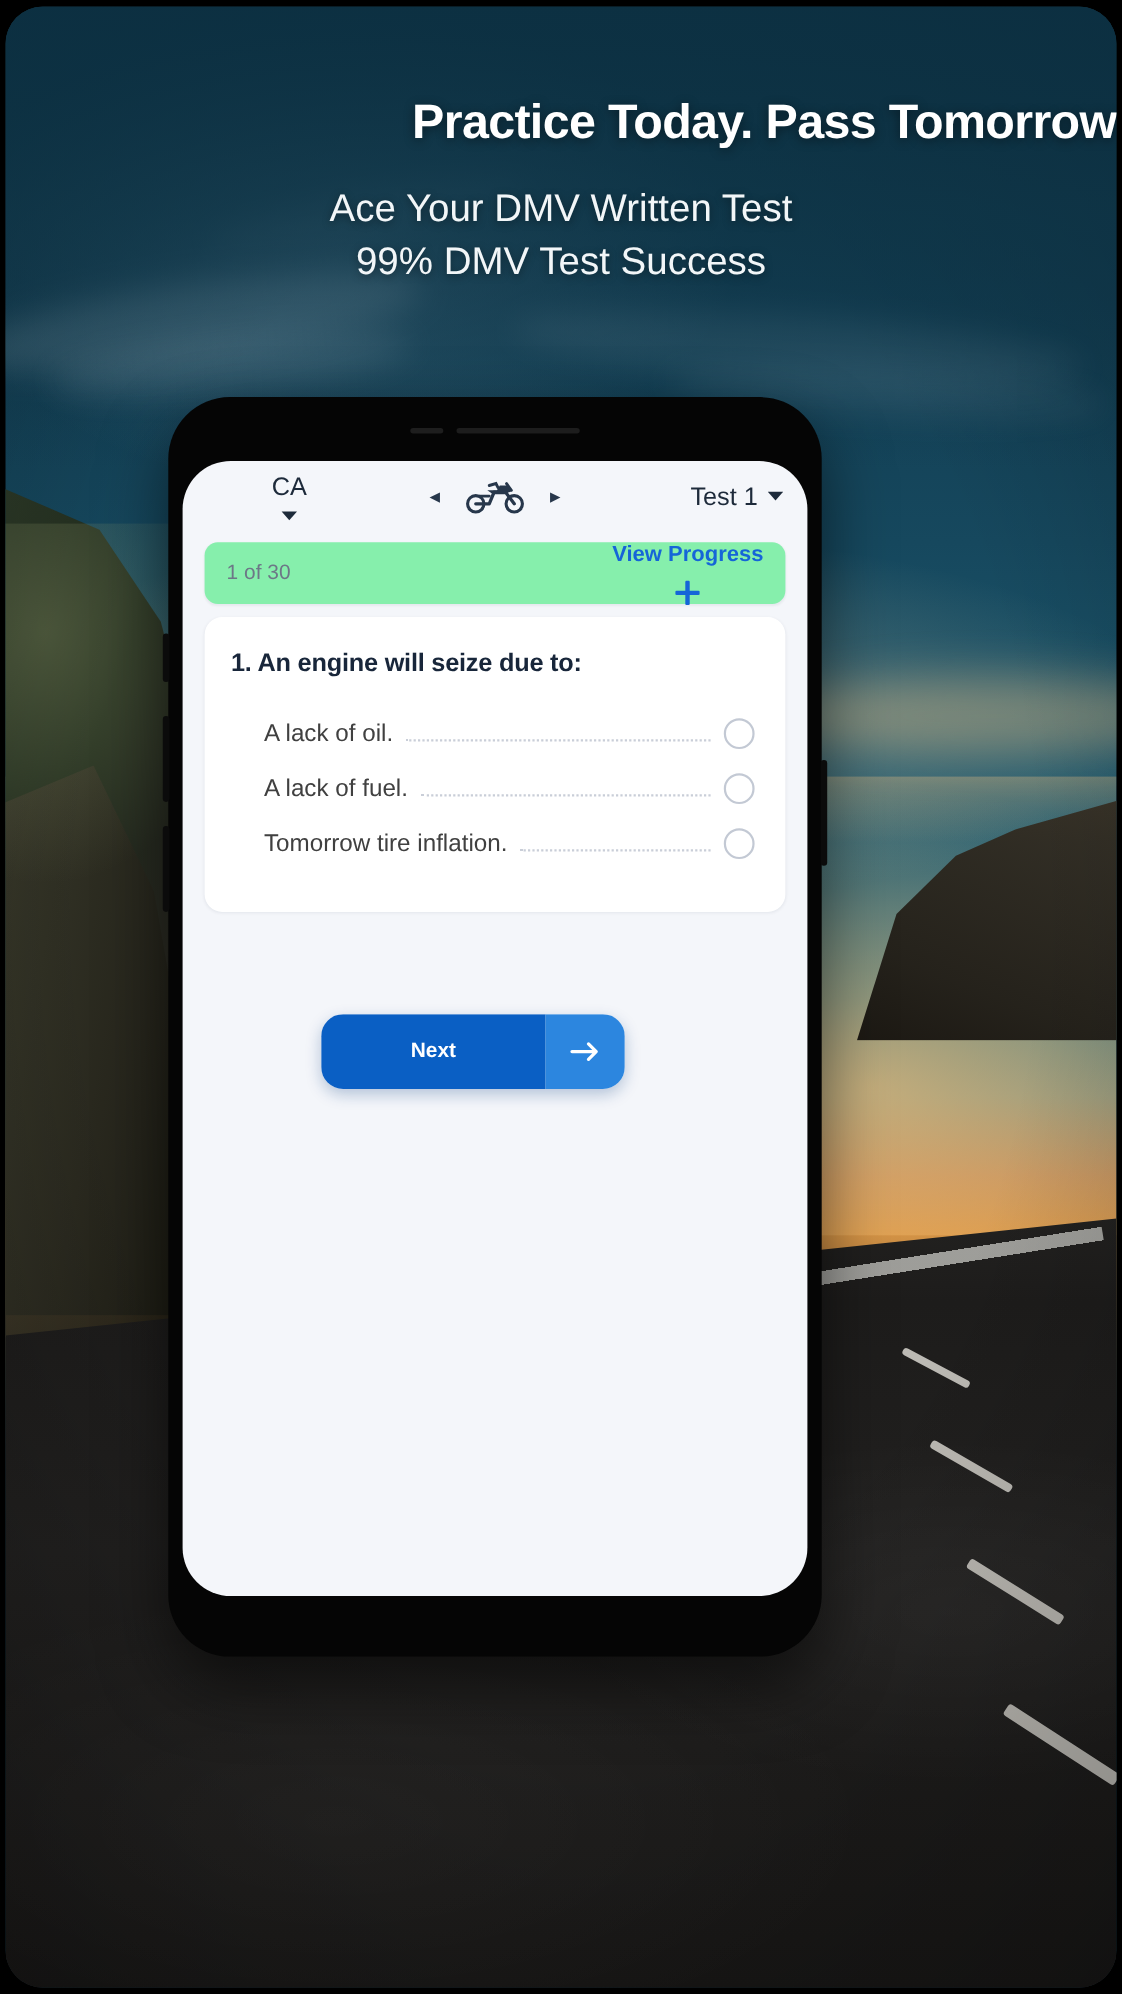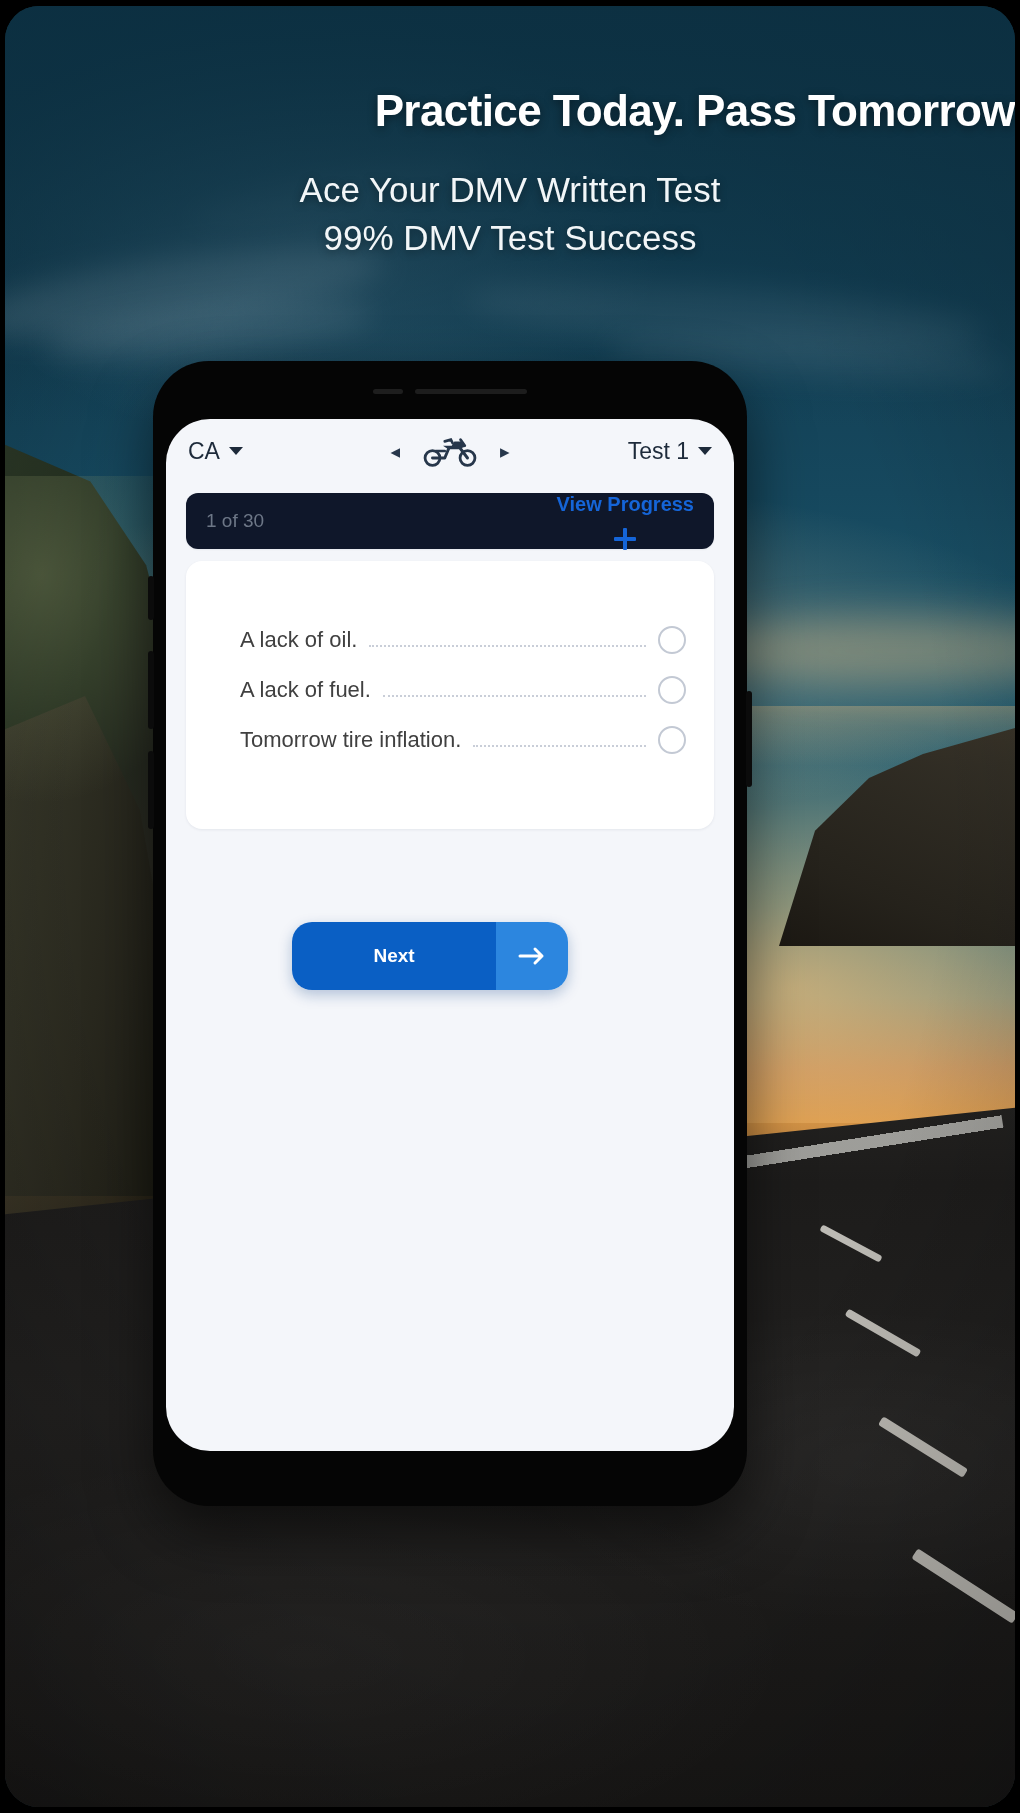--- a/index.html
+++ b/index.html
@@ -170,36 +170,36 @@
 
   
   .app-header {
     position:absolute; left:0; top:0; width:100%; height:64px;
     display:flex; align-items:center; padding:0 22px;
   }
   .hdr-left, .hdr-right {
     display:flex; align-items:center; gap:9px;
     color:#1d2a3a; font-size:23px;
   }
-  .hdr-left { width:150px; }
+  .hdr-left { width:150px;flex-direction:column; }
   .hdr-right { width:150px; justify-content:flex-end; }
   .caret {
     width:0; height:0; border-left:7px solid transparent; border-right:7px solid transparent;
     border-top:8px solid #1d2a3a;
   }
   .hdr-mid {
     flex:1; display:flex; align-items:center; justify-content:center; gap:22px;
   }
   .nav-arrow { color:#27374b; font-size:19px; line-height:1; }
   .moto-icon { width:56px; height:34px; display:block; }
 
   
   .progress-row {
     position:absolute; left:20px; top:74px; width:528px; height:56px;
-    background:#0f172a; border-radius:12px;
+    background:#86efac; border-radius:12px;
     display:flex; align-items:center; justify-content:space-between;
     padding:0 20px;
     box-shadow:0 1px 2px rgba(20,30,50,.06);
   }
   .prog-count { color:#6d7787; font-size:19px; }
   .prog-view  { display:flex; align-items:center; gap:12px;flex-direction:column; }
   .prog-view-label { color:#1565d8; font-size:20px; font-weight:bold; }
   .plus-icon { position:relative; width:22px; height:22px; }
   .plus-icon::before, .plus-icon::after {
     content:""; position:absolute; background:#1565d8; border-radius:1px;
@@ -325,20 +325,21 @@
 
       <div class="progress-row">
         <span class="prog-count">1 of 30</span>
         <span class="prog-view">
           <span class="prog-view-label">View Progress</span>
           <span class="plus-icon"></span>
         </span>
       </div>
 
       <div class="q-card">
+        <div class="q-title">1. An engine will seize due to:</div>
         <div class="opt-list">
 
           <div class="option">
             <span class="opt-text">A lack of oil.</span>
             <span class="opt-dots"></span>
             <span class="radio"></span>
           </div>
 
           <div class="option">
             <span class="opt-text">A lack of fuel.</span>

